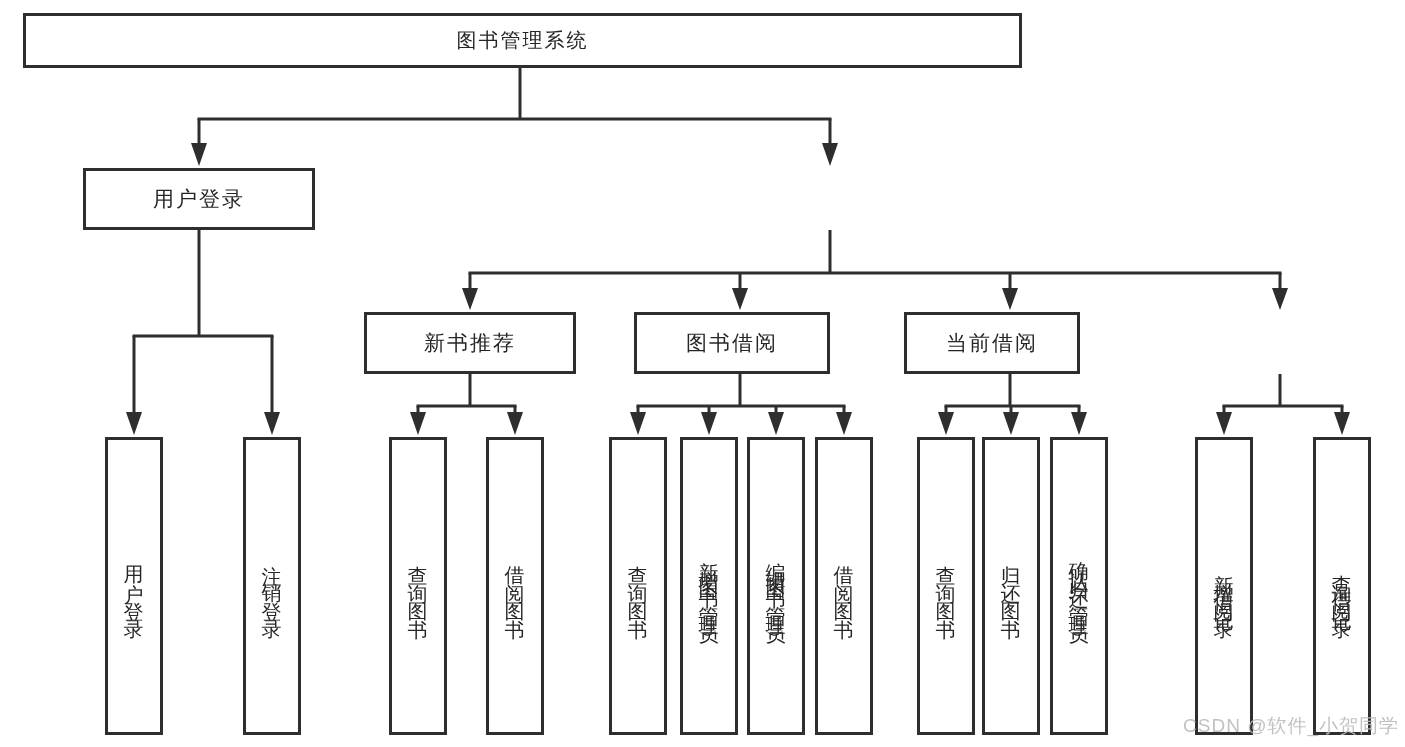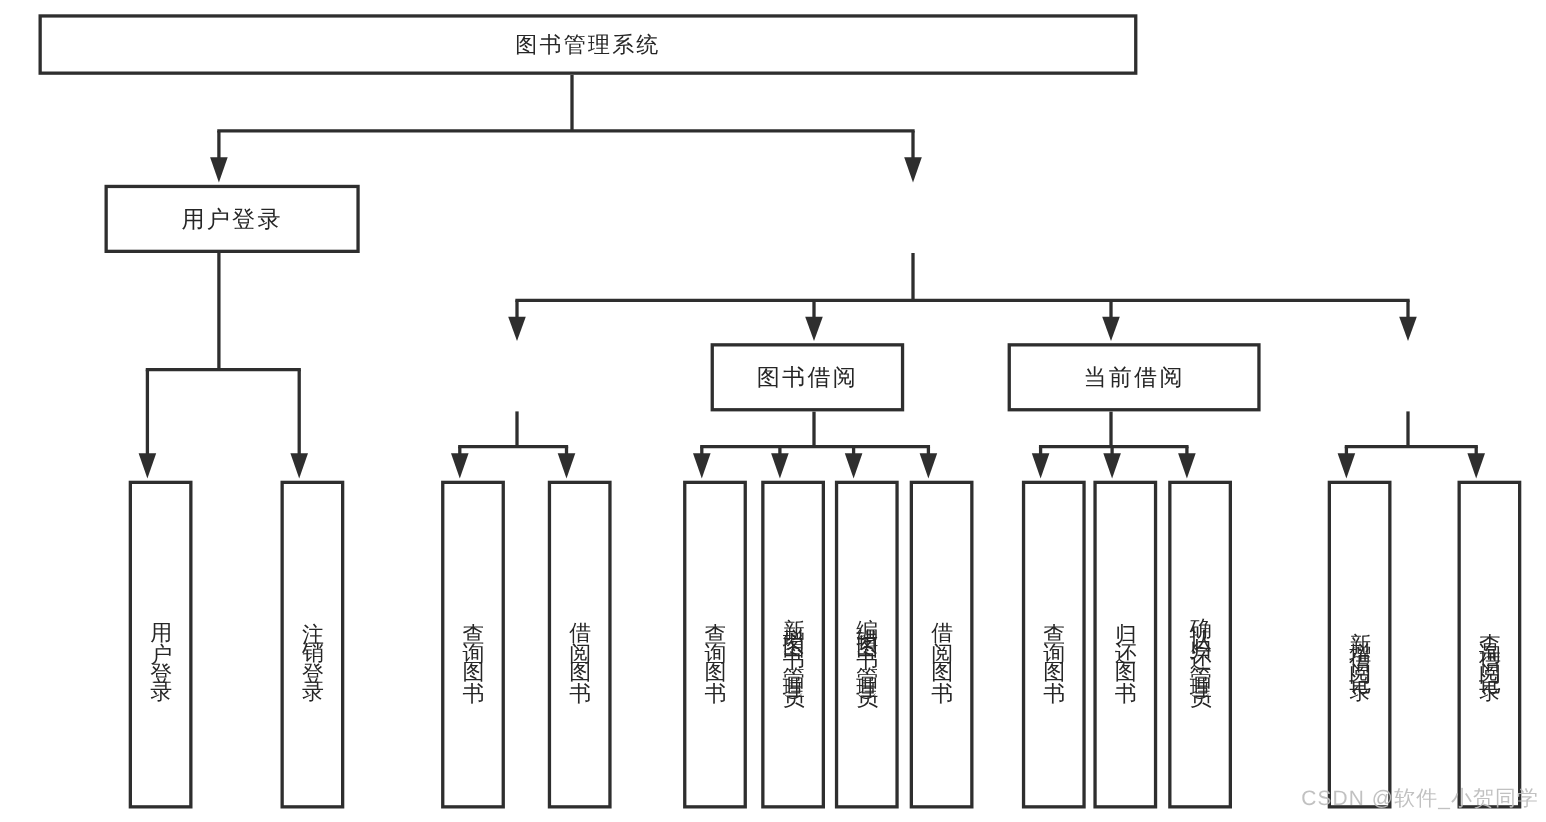--- a/index.html
+++ b/index.html
@@ -14,21 +14,20 @@
   .box{
     position:absolute;
     box-sizing:border-box;
     border:3px solid #2e2e2e;
     background:#ffffff;
     color:#262626;
     display:flex;
     align-items:center;
     justify-content:center;
     z-index:2;
-    margin-left:12px;
   }
   .hbox{
     font-size:21px;
     letter-spacing:2px;
     white-space:nowrap;
   }
   .rootbox{font-size:20px;}
   .leaf{
     writing-mode:vertical-rl;
     text-orientation:mixed;
@@ -119,22 +118,23 @@
       <polygon points="1071,412 1087,412 1079,435"></polygon>
       <polygon points="1216,412 1232,412 1224,435"></polygon>
       <polygon points="1334,412 1350,412 1342,435"></polygon>
     </g>
   </svg>
 
   <div class="box hbox rootbox" style="left:23px;top:13px;width:999px;height:55px;">图书管理系统</div>
 
   <div class="box hbox" style="left:83px;top:168px;width:232px;height:62px;">用户登录</div>
 
-  <div class="box hbox" style="left:634px;top:312px;width:176px;height:62px;">图书借阅</div>
-  <div class="box hbox" style="left:904px;top:312px;width:230px;height:62px;">当前借阅</div>
+  <div class="box hbox" style="left:364px;top:312px;width:212px;height:62px;">新书推荐</div>
+  <div class="box hbox" style="left:634px;top:312px;width:196px;height:62px;">图书借阅</div>
+  <div class="box hbox" style="left:904px;top:312px;width:176px;height:62px;">当前借阅</div>
 
   <div class="box leaf sp-wide" style="left:105px;top:437px;width:58px;height:298px;">用户登录</div>
   <div class="box leaf sp-wide" style="left:243px;top:437px;width:58px;height:298px;">注销登录</div>
 
   <div class="box leaf sp-wide" style="left:389px;top:437px;width:58px;height:298px;">查询图书</div>
   <div class="box leaf sp-wide" style="left:486px;top:437px;width:58px;height:298px;">借阅图书</div>
 
   <div class="box leaf sp-wide" style="left:609px;top:437px;width:58px;height:298px;">查询图书</div>
   <div class="box leaf sp-tight" style="left:680px;top:437px;width:58px;height:298px;">新增图书（管理员）</div>
   <div class="box leaf sp-tight" style="left:747px;top:437px;width:58px;height:298px;">编辑图书（管理员）</div>

